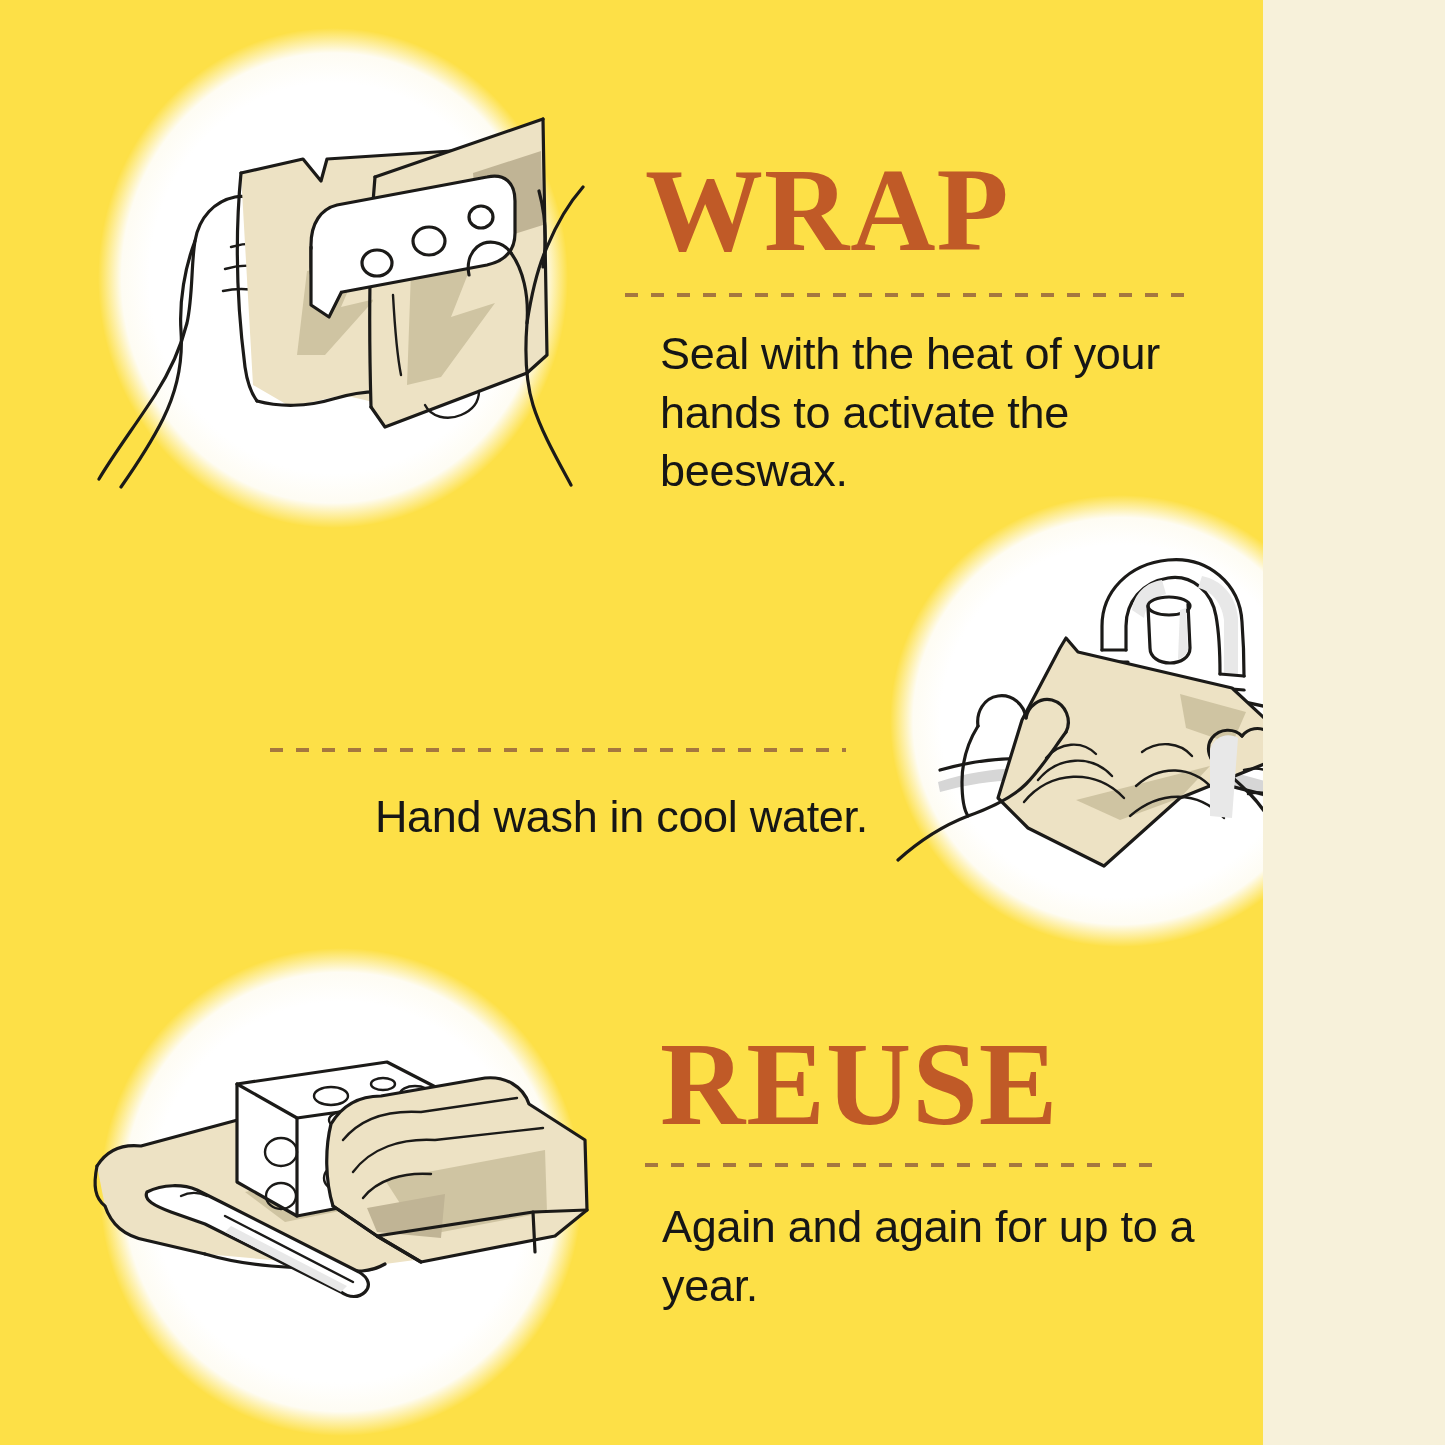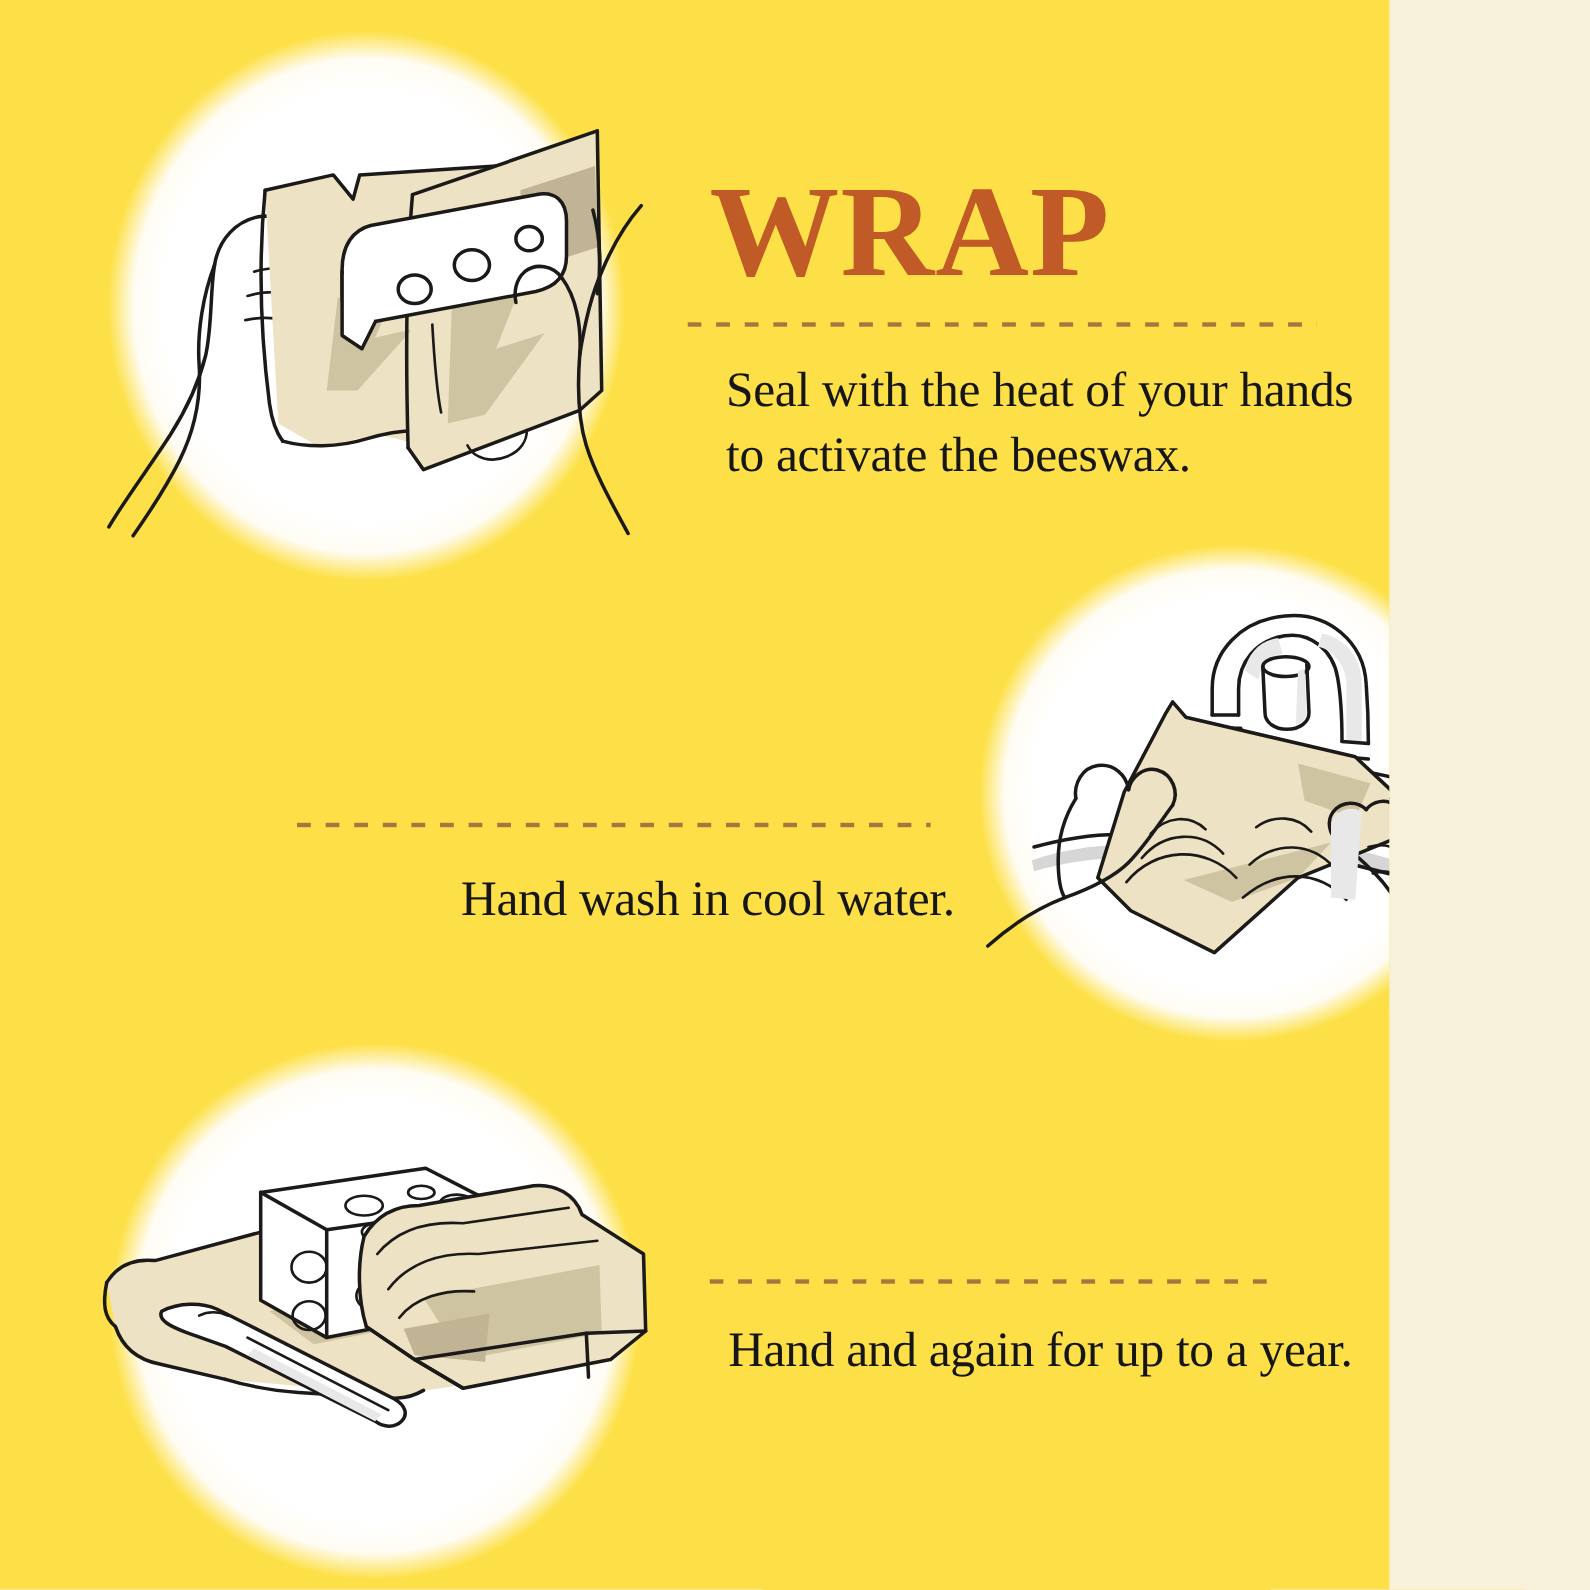--- a/index.html
+++ b/index.html
@@ -43,21 +43,21 @@
   .rule {
     position: absolute;
     height: 4px;
     background-image: linear-gradient(to right, #A5773F 0 13px, rgba(0,0,0,0) 13px 26px);
     background-size: 26px 4px;
     background-repeat: repeat-x;
   }
   .step-body {
     position: absolute;
     color: #161616;
-    font-family: Liberation Serif, serif;
+    font-family: Liberation Sans, sans-serif;
     font-weight: 400;
     font-size: 45px;
     line-height: 1.30;
     letter-spacing: -0.3px;
   }
 
   
   .ink   { fill: none; stroke: #1B1A18; stroke-width: 3.2; stroke-linecap: round; stroke-linejoin: round; }
   .ink-t { fill: none; stroke: #1B1A18; stroke-width: 2.4; stroke-linecap: round; stroke-linejoin: round; }
   .wax   { fill: #EDE2C4; }
@@ -265,18 +265,19 @@
                              C70 206 58 200 62 192 Z"></path>
       <path class="ink" d="M62 192 C78 184 98 184 112 190 L136 202 L274 272
                            C284 278 286 286 280 292 C274 298 264 298 256 292 L120 224 L86 212
                            C70 206 58 200 62 192 Z"></path>
       <path class="ink-t" d="M140 216 L268 282"></path>
       <path class="greyl" d="M146 226 L262 286 L256 292 L140 232 Z"></path>
       <path class="ink-t" d="M96 196 C104 192 114 192 122 196"></path>
     </svg>
   </div>
 
+  <div class="step-head" style="left:660px; top:1026px;">REUSE</div>
 
   <div class="rule" style="left:645px; top:1163px; width:516px;"></div>
 
-  <div class="step-body" style="left:662px; top:1198px; width:590px;">Hand and again for up to a year.</div>
+  <div class="step-body" style="left:662px; top:1198px; width:590px;">Again and again for up to a year.</div>
 
 </div>
 
 </body></html>

